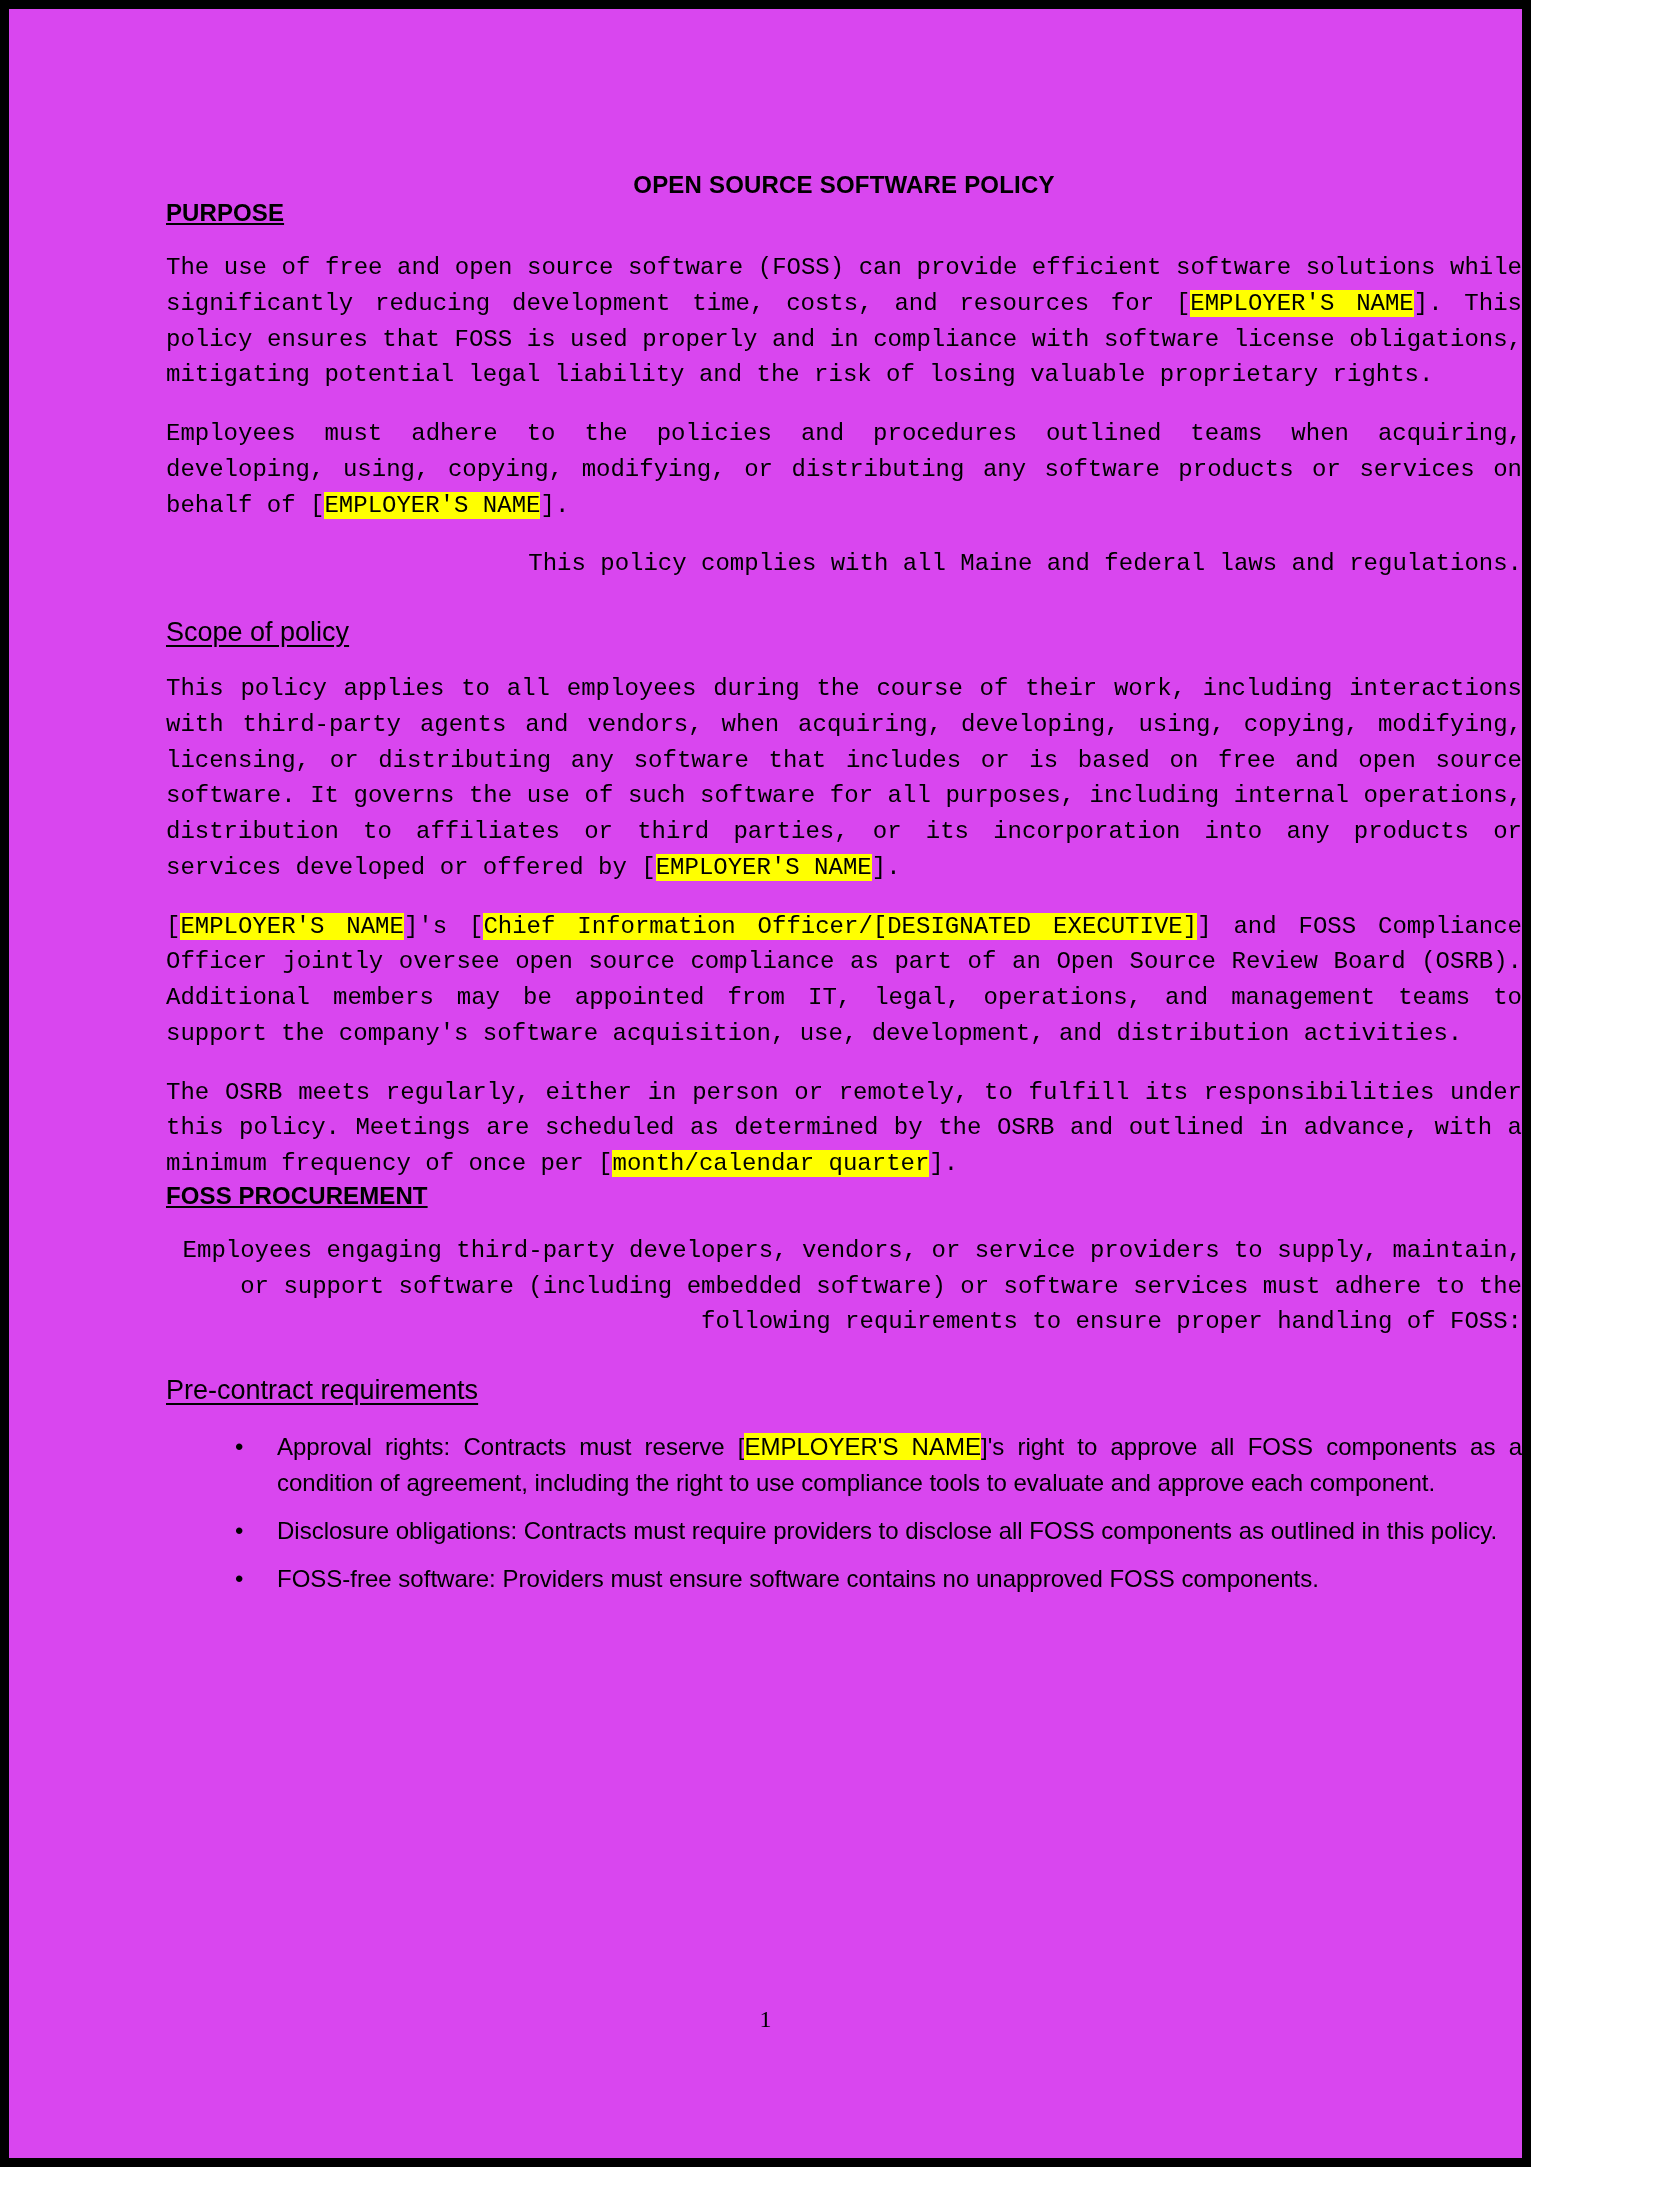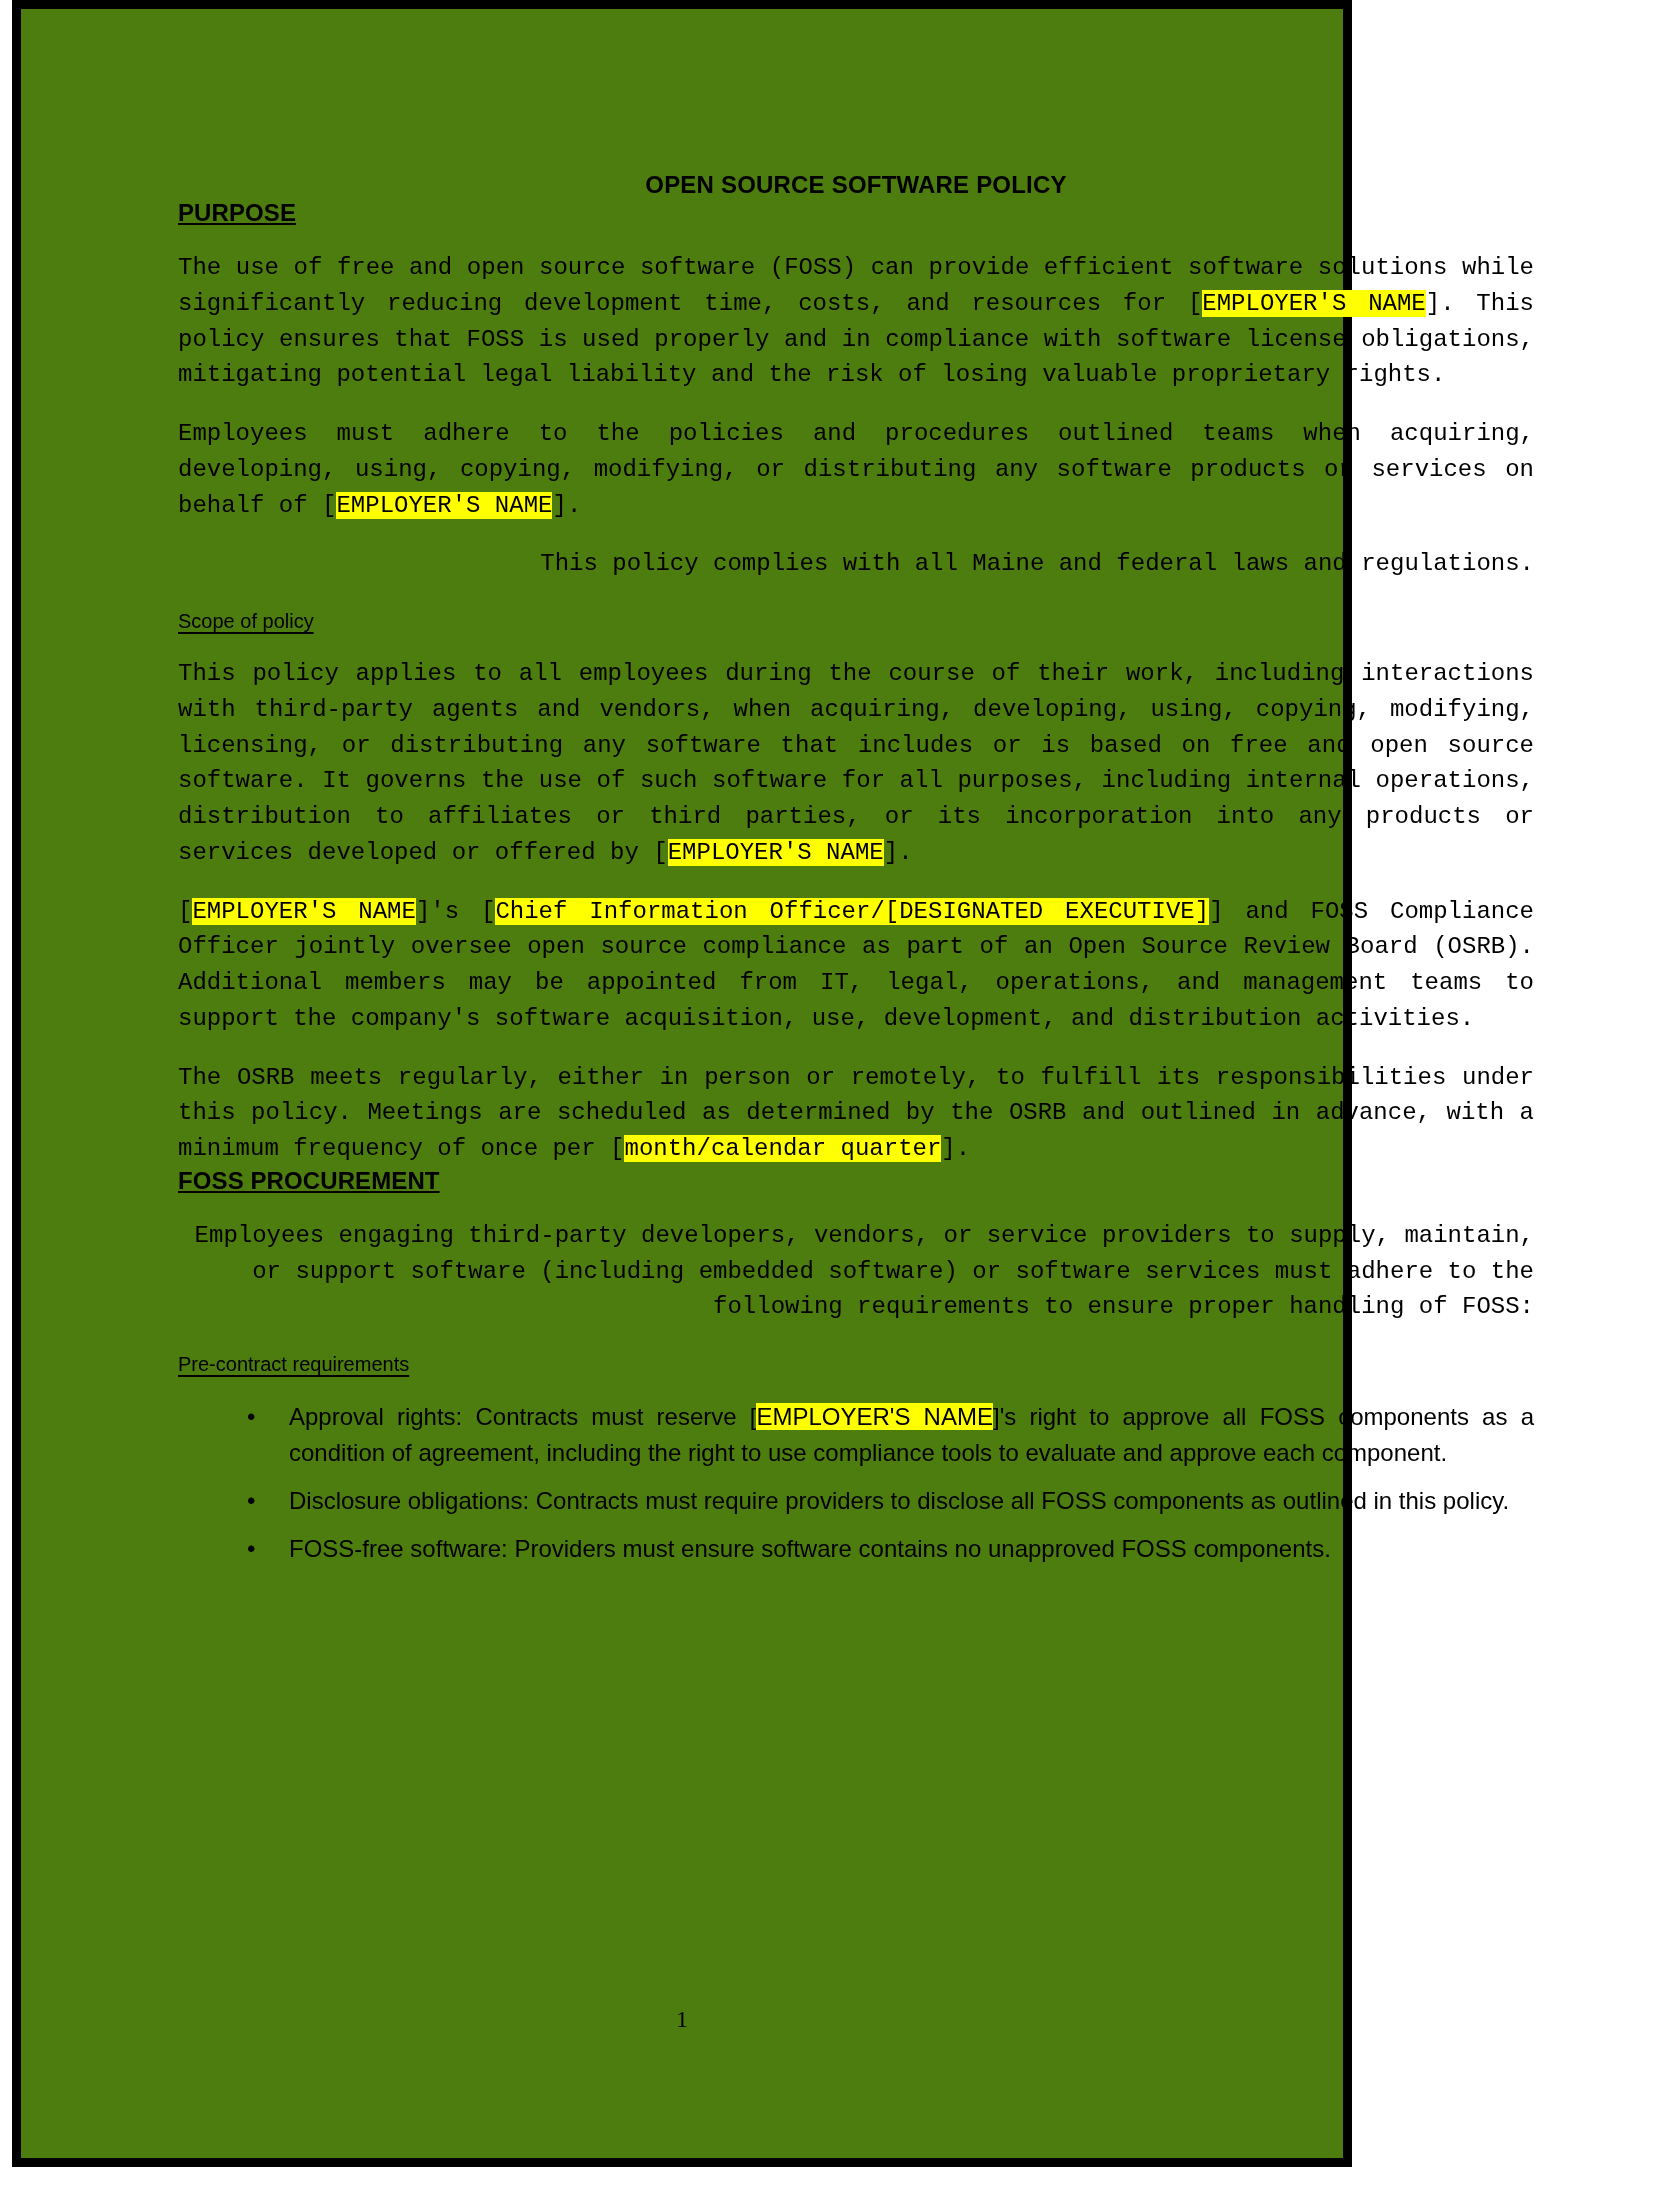--- a/index.html
+++ b/index.html
@@ -9,27 +9,27 @@
   }
   body {
     width: 1677px;
     height: 2194px;
     font-family: "Liberation Sans", sans-serif;
     overflow: hidden;
   }
 
   .page {
     position: absolute;
-    left: 12px;
+    left: 0px;
     top: 0px;
-    width: 1340px;
+    width: 1531px;
     height: 2167px;
     box-sizing: border-box;
     border: 9.7px solid #000000;
-    background: #4d7c0f;
+    background: #d946ef;
   }
 
   .content {
     position: absolute;
     left: 157px;
     top: 0px;
     width: 1356px;
   }
 
   .doc-title {
@@ -43,23 +43,23 @@
 
   .h-section {
     font-weight: bold;
     font-size: 24px;
     color: #000000;
     letter-spacing: 0.1px;
     text-decoration: underline;
   }
 
   .h-sub {
-    font-size: 20px;
+    font-size: 27px;
     color: #000000;
-    margin-top: 28px;
+    margin-top: 35px;
     text-decoration: underline;
     text-underline-offset: 3.5px;
     display: inline-block;
   }
   .h-sub-wrap { margin-top: 0; }
 
   p.body {
     font-size: 24px;
     line-height: 1.49;
     color: #000000;

